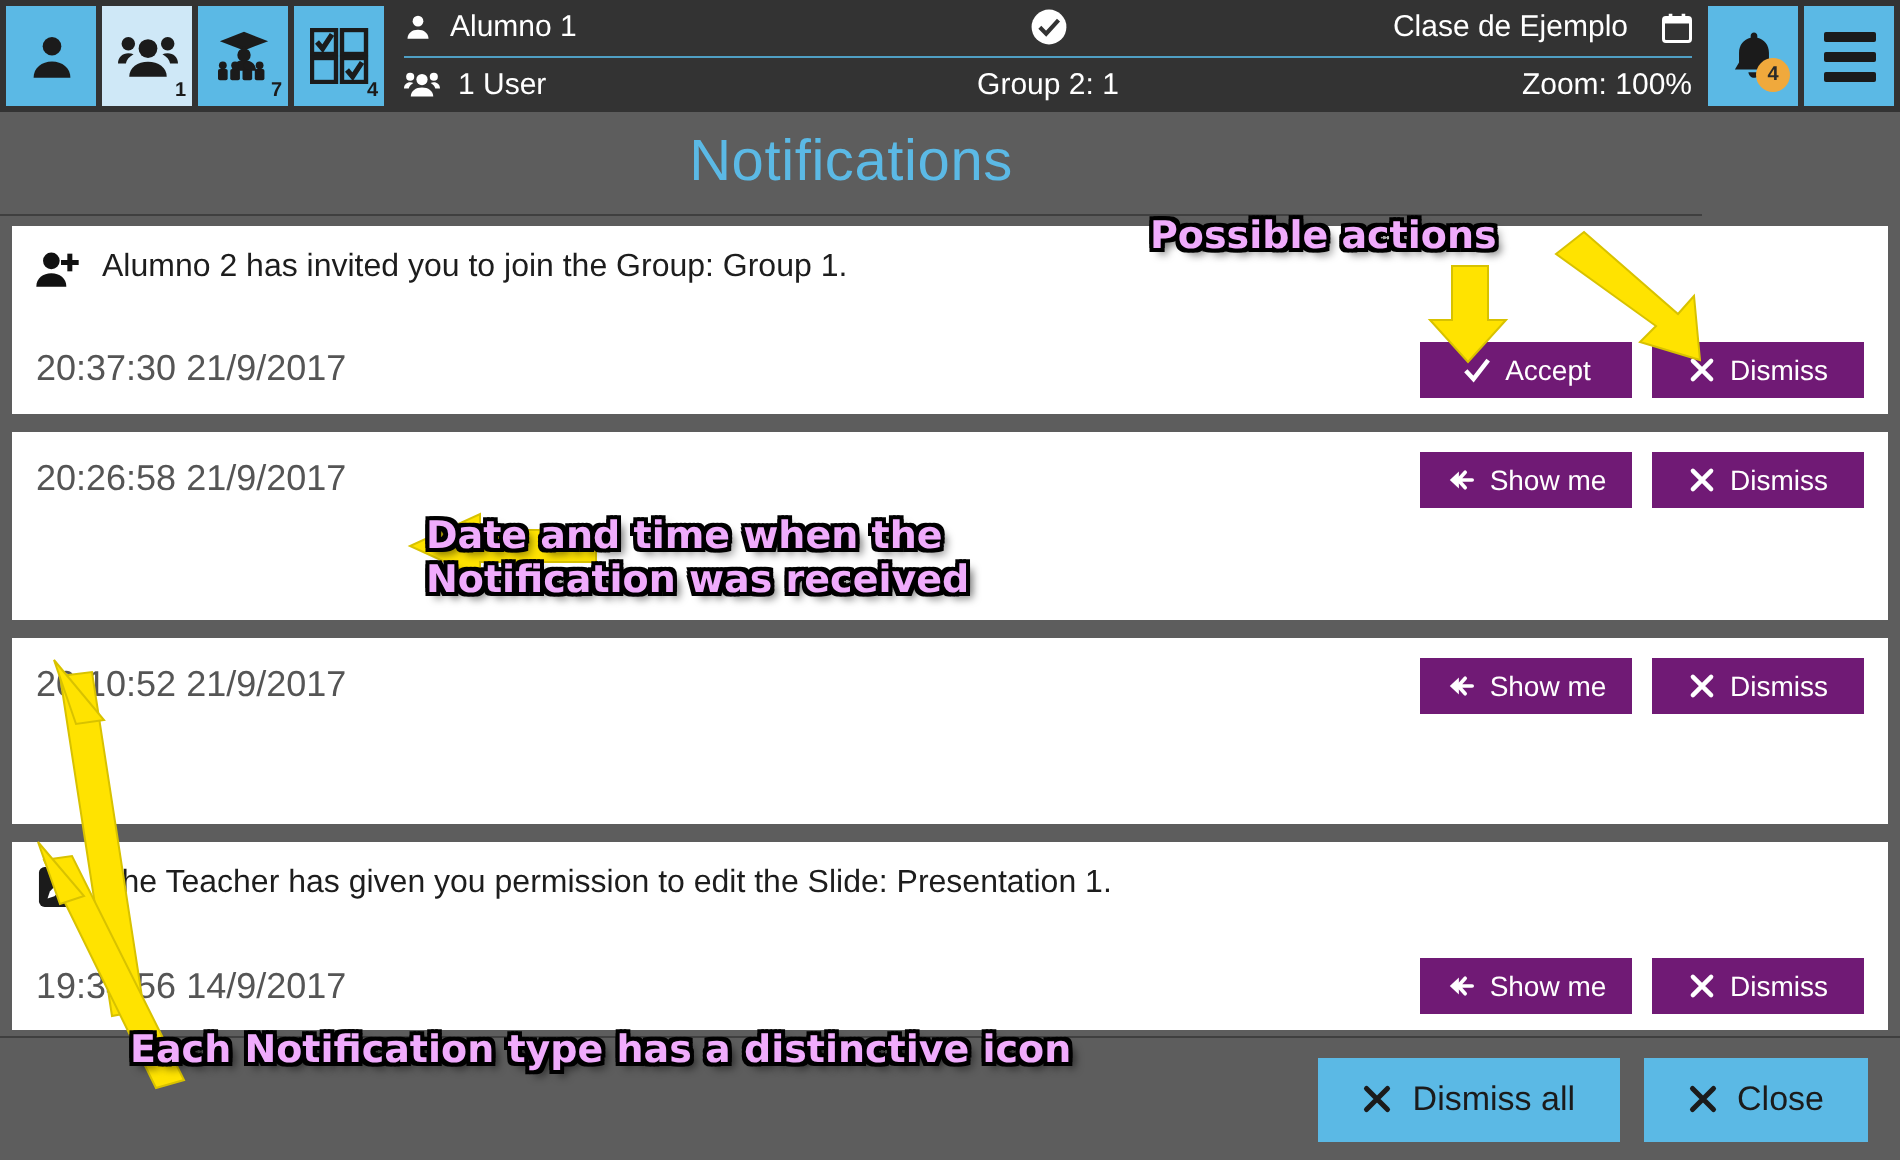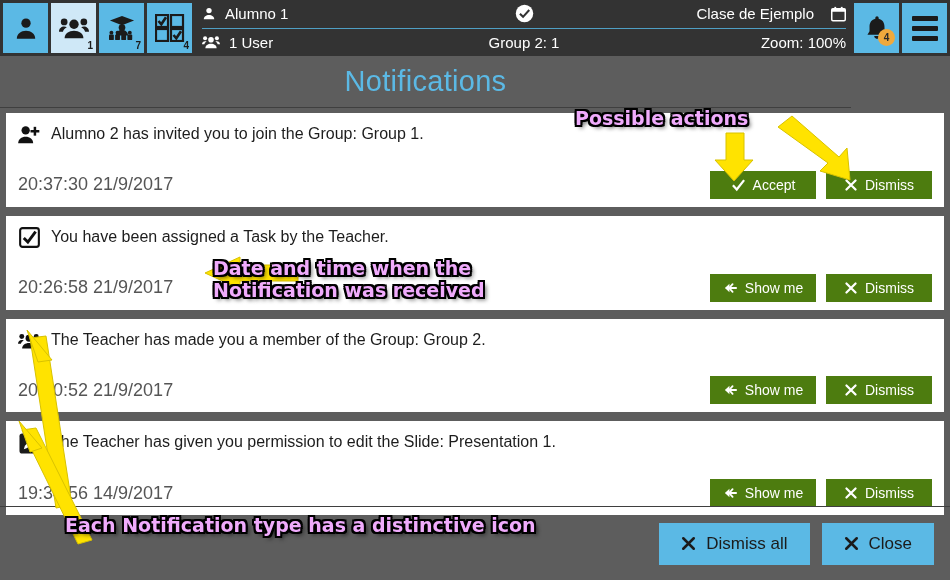--- a/index.html
+++ b/index.html
@@ -85,30 +85,30 @@
   .card-icon {
     width: 22px; height: 22px; flex: none;
     display: flex; align-items: center; justify-content: center;
     color: #111111; margin-top: 1px;
   }
   .card-text { font-size: 16px; color: #1d1d1d; line-height: 22px; }
   .card-bottom { display: flex; align-items: center; }
   .card-time { font-size: 18px; color: #555555; text-align: center; }
   .card-actions { margin-left: auto; display: flex; gap: 10px; }
   .act-btn {
-    background: #4d7c0f; color: #ffffff; border: none;
+    background: #701a75; color: #ffffff; border: none;
     font-family: "Liberation Sans", sans-serif;
     font-size: 14px; padding: 6px 12px; cursor: pointer;
     display: flex; align-items: center; gap: 7px; min-width: 106px;
     justify-content: center;
   }
 
   
   .footer {
-    position: absolute; left: 0; bottom: 0; width: 950px; height: 74px;
+    position: absolute; left: 0; bottom: 0; width: 950px; height: 62px;
     border-top: 1px solid #3f3f3f;
     display: flex; align-items: center; justify-content: flex-end;
     padding-right: 16px; gap: 12px;
   }
   .foot-btn {
     background: #5bb9e5; color: #1b1b1b; border: none;
     font-family: "Liberation Sans", sans-serif;
     font-size: 17px; padding: 11px 22px; cursor: pointer;
     display: flex; align-items: center; gap: 10px;
   }
@@ -277,62 +277,40 @@
             <button class="act-btn">
               <svg fill="#111111" width="14" height="14" viewBox="0 0 20 20">
                 <path d="M3.5 3.5 L16.5 16.5 M16.5 3.5 L3.5 16.5" stroke="#ffffff" stroke-width="3.2" stroke-linecap="round"></path>
               </svg>
               <span>Dismiss</span>
             </button>
           </div>
         </div>
       </div>
       <div class="card">
-        <div class="card-top">
-          <span class="card-icon">
-            <svg fill="#111111" width="21" height="21" viewBox="0 0 22 22">
-              <rect x="1.2" y="1.2" width="19.6" height="19.6" rx="2.5" fill="none" stroke="#111111" stroke-width="2.2"></rect>
-              <path d="M5 11.4 L9.3 15.8 L17.4 4.8" fill="none" stroke="#111111" stroke-width="3"></path>
-            </svg>
-          </span>
-          <span class="card-text">You have been assigned a Task by the Teacher.</span>
-        </div>
         <div class="card-bottom">
           <span class="card-time">20:26:58 21/9/2017</span>
           <div class="card-actions">
             <button class="act-btn">
               <svg fill="#111111" width="15" height="14" viewBox="0 0 20 20">
                 <path d="M18 10 L8 10 M8 10 L13 4.5 M8 10 L13 15.5" fill="none" stroke="#ffffff" stroke-width="2.6" stroke-linecap="round" stroke-linejoin="round"></path>
                 <path d="M2 10 L8.5 4 L8.5 16 Z" fill="#ffffff"></path>
               </svg>
               <span>Show me</span>
             </button>
             <button class="act-btn">
               <svg fill="#111111" width="14" height="14" viewBox="0 0 20 20">
                 <path d="M3.5 3.5 L16.5 16.5 M16.5 3.5 L3.5 16.5" stroke="#ffffff" stroke-width="3.2" stroke-linecap="round"></path>
               </svg>
               <span>Dismiss</span>
             </button>
           </div>
         </div>
       </div>
       <div class="card">
-        <div class="card-top">
-          <span class="card-icon">
-            <svg fill="#111111" width="24" height="20" viewBox="0 0 32 24">
-              <circle cx="16" cy="8" r="5"></circle>
-              <path d="M6 23c0-5 4.5-8 10-8s10 3 10 8z"></path>
-              <circle cx="5.5" cy="5.5" r="3.6"></circle>
-              <path d="M0 16c0-3.4 2.5-5.5 5.5-5.5 1 0 2 .2 2.8.6C6 12.4 4.6 14 4.2 16z"></path>
-              <circle cx="26.5" cy="5.5" r="3.6"></circle>
-              <path d="M32 16c0-3.4-2.5-5.5-5.5-5.5-1 0-2 .2-2.8.6 2.3 1.3 3.7 2.9 4.1 4.9z"></path>
-            </svg>
-          </span>
-          <span class="card-text">The Teacher has made you a member of the Group: Group 2.</span>
-        </div>
         <div class="card-bottom">
           <span class="card-time">20:10:52 21/9/2017</span>
           <div class="card-actions">
             <button class="act-btn">
               <svg fill="#111111" width="15" height="14" viewBox="0 0 20 20">
                 <path d="M18 10 L8 10 M8 10 L13 4.5 M8 10 L13 15.5" fill="none" stroke="#ffffff" stroke-width="2.6" stroke-linecap="round" stroke-linejoin="round"></path>
                 <path d="M2 10 L8.5 4 L8.5 16 Z" fill="#ffffff"></path>
               </svg>
               <span>Show me</span>
             </button>

